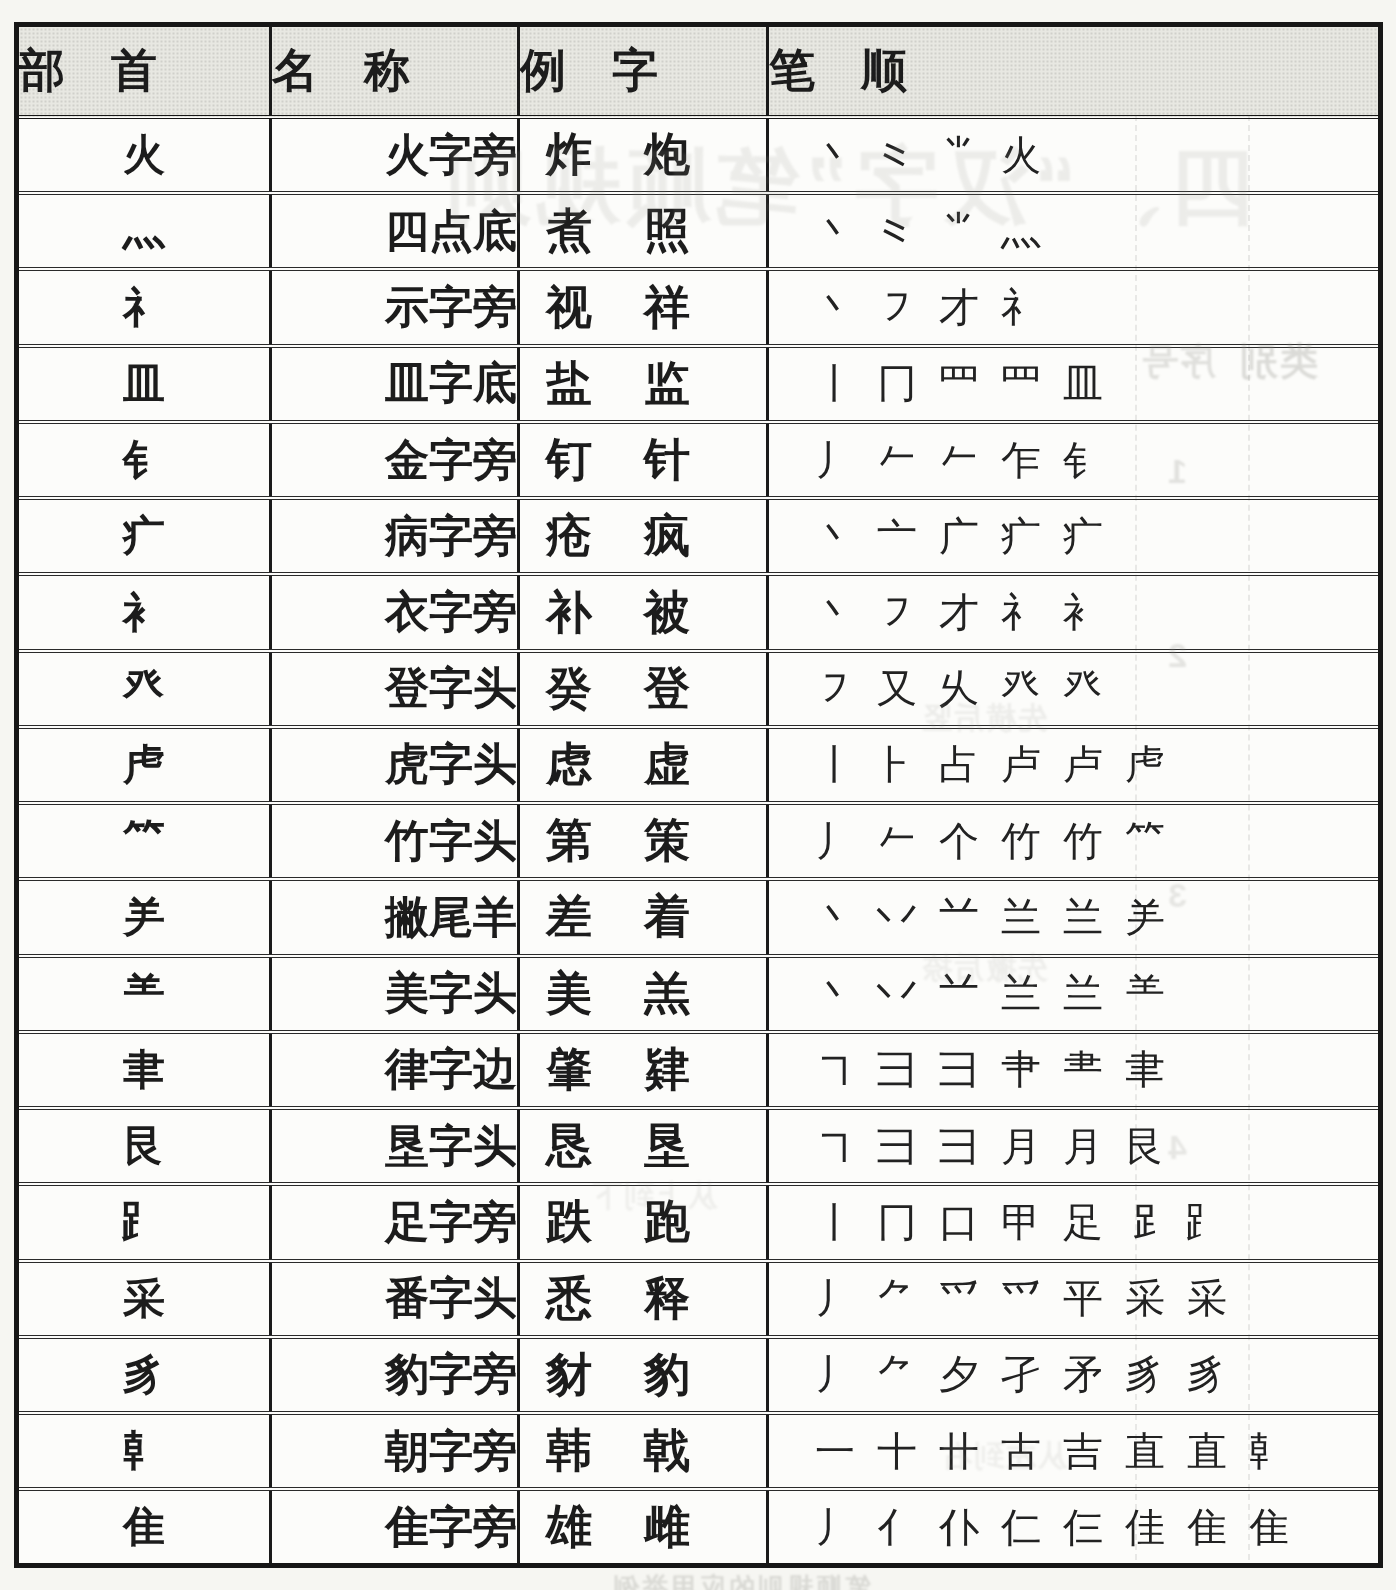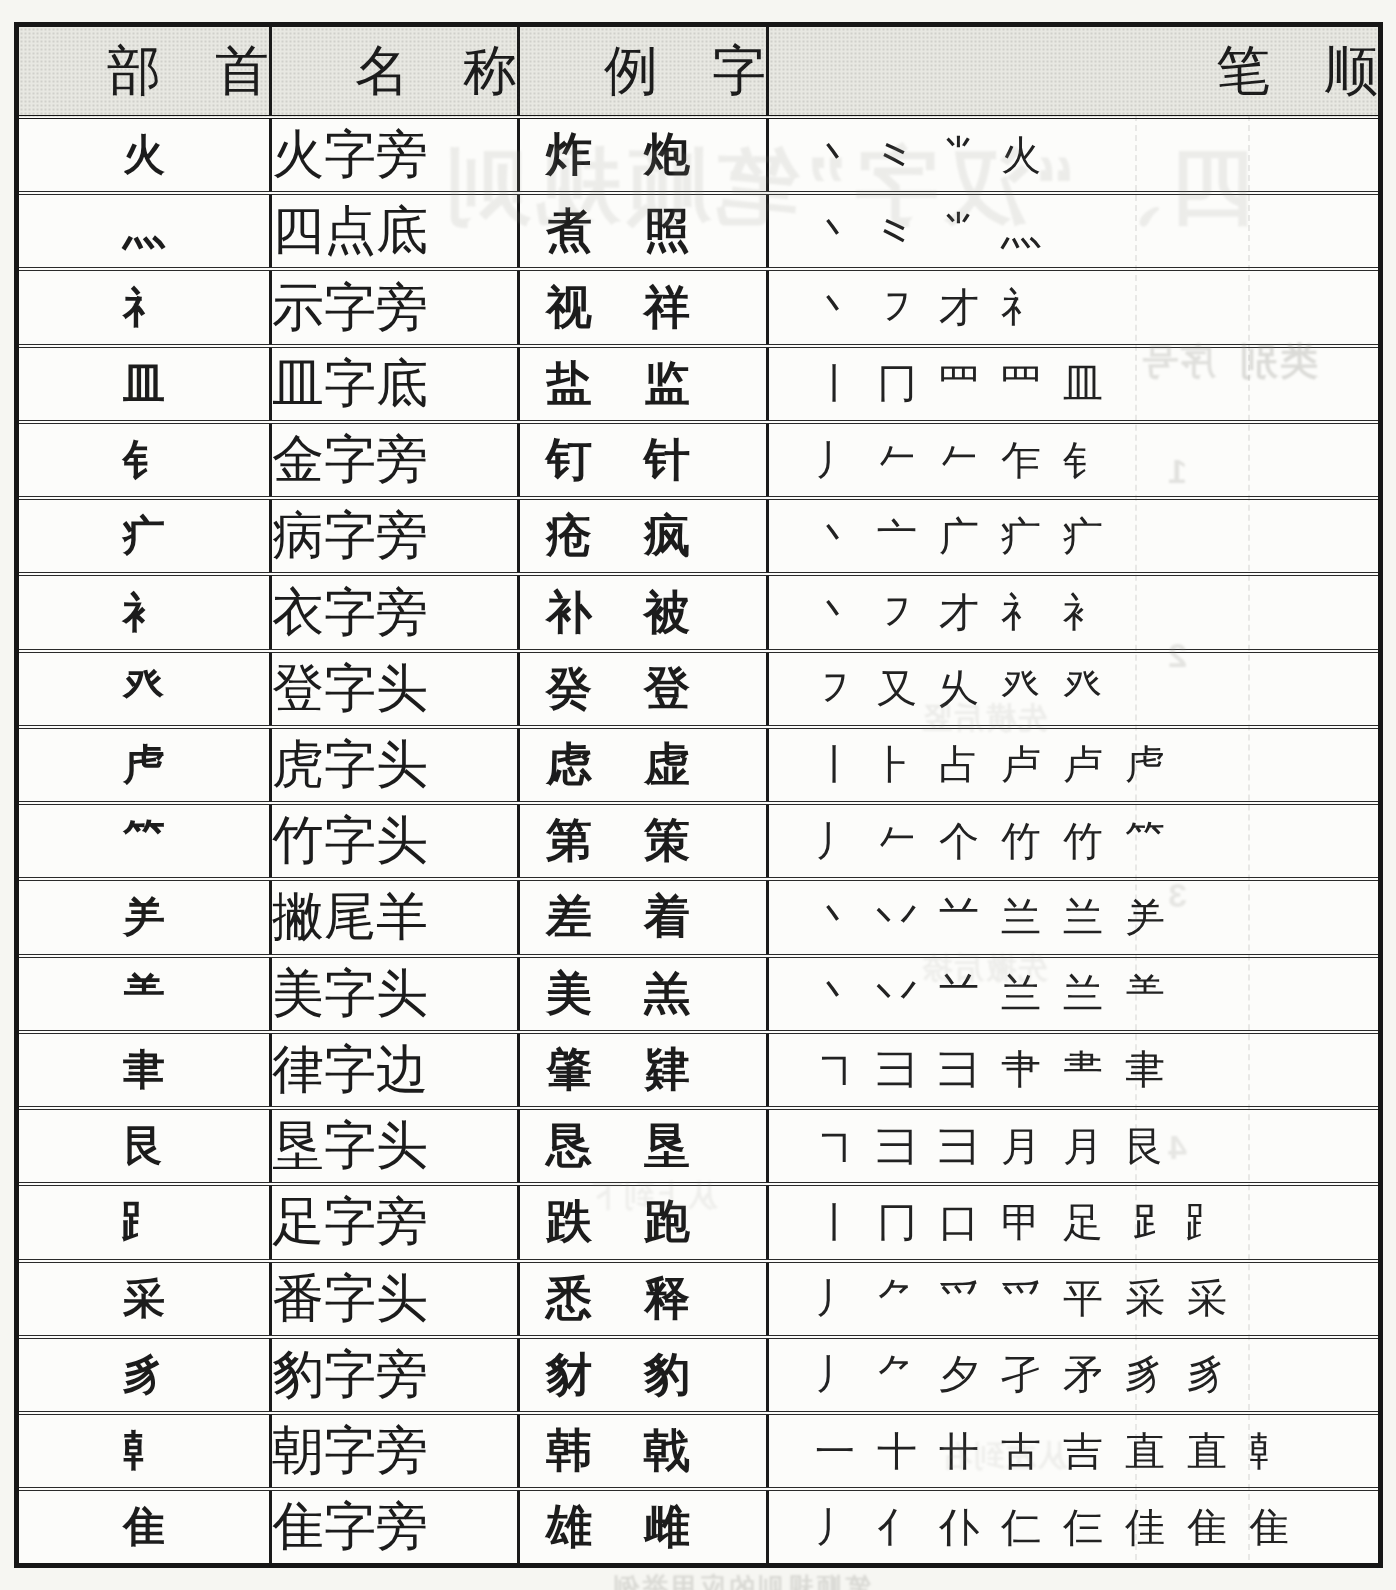--- a/index.html
+++ b/index.html
@@ -29,36 +29,36 @@
     border:3px solid #1a1a1a;
     padding:0;
     vertical-align:middle;
     color:#1c1c1c;
   }
   thead th{
     height:88px;
     background-color:#e8e8e2;
     background-image:radial-gradient(rgba(0,0,0,0.10) 1px, transparent 1.2px);
     background-size:4px 4px;
-    font-size:54px;
-    font-weight:400;
-    text-align:right;
+    font-size:46px;
+    font-weight:700;
+    text-align:left;
     border-bottom:4px double #161616;
   }
   tbody td{ border-top:4px double #2a2a2a; }
   tbody tr{ height:76px; }
   td.radical-cell{
     text-align:center;
     font-size:42px;
     font-weight:600;
   }
   td.name-cell{
-    text-align:left;
-    font-size:52px;
-    font-weight:400;
+    text-align:right;
+    font-size:44px;
+    font-weight:700;
   }
   td.example-cell{ }
   td.example-cell .ex{
     display:inline-block;
     font-size:46px;
     font-weight:700;
     margin:0 26px;
   }
   td.stroke-cell{ padding-left:46px;margin-top:38px; }
   td.stroke-cell .st{

